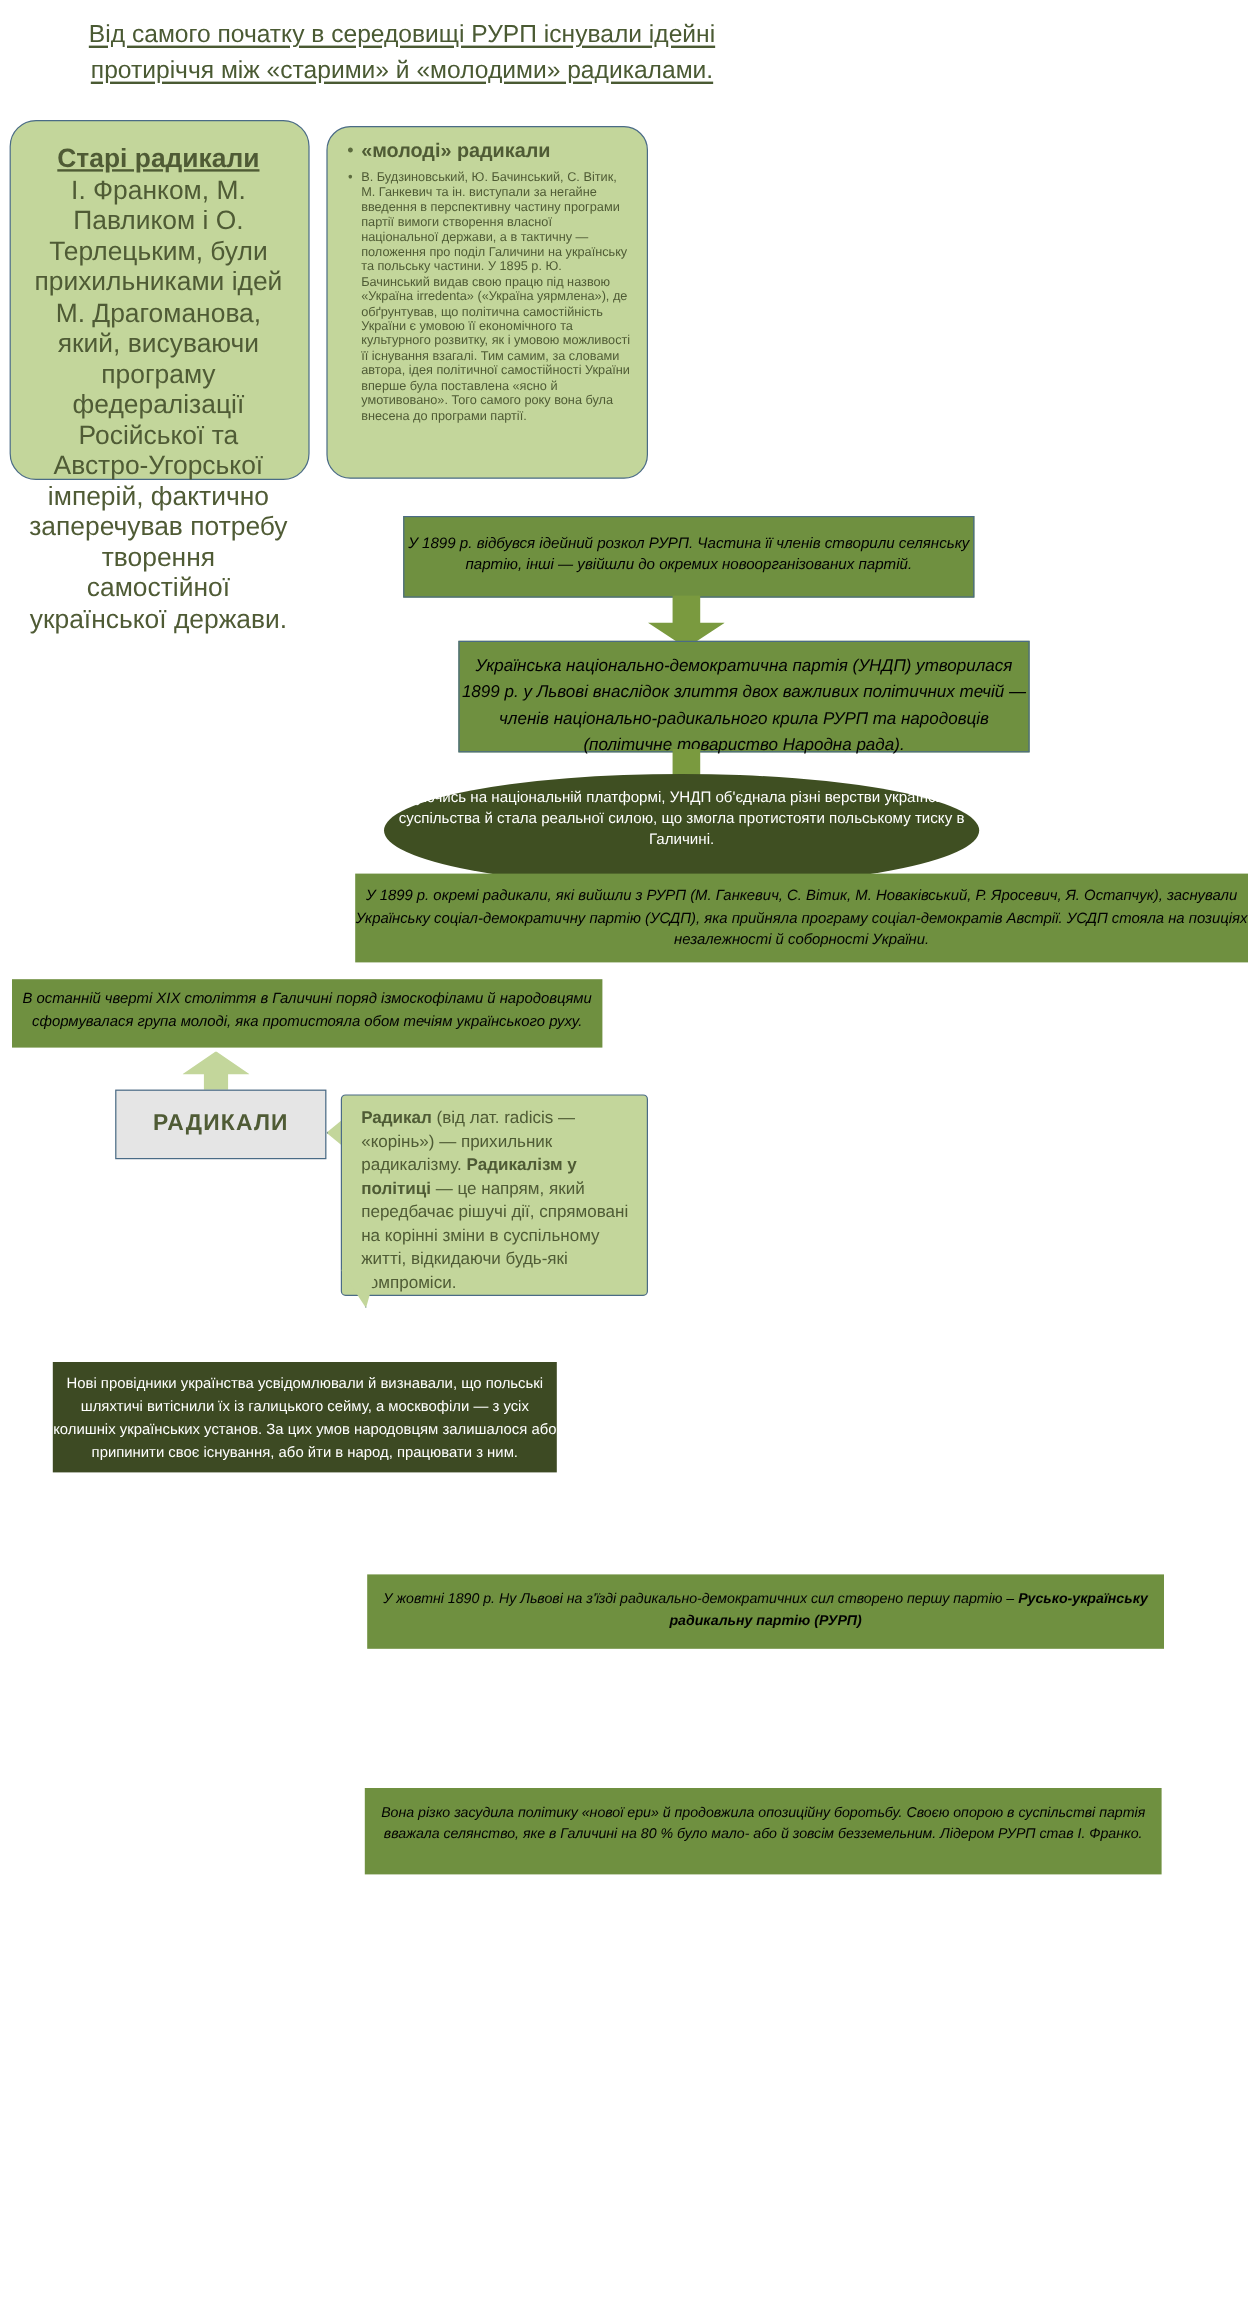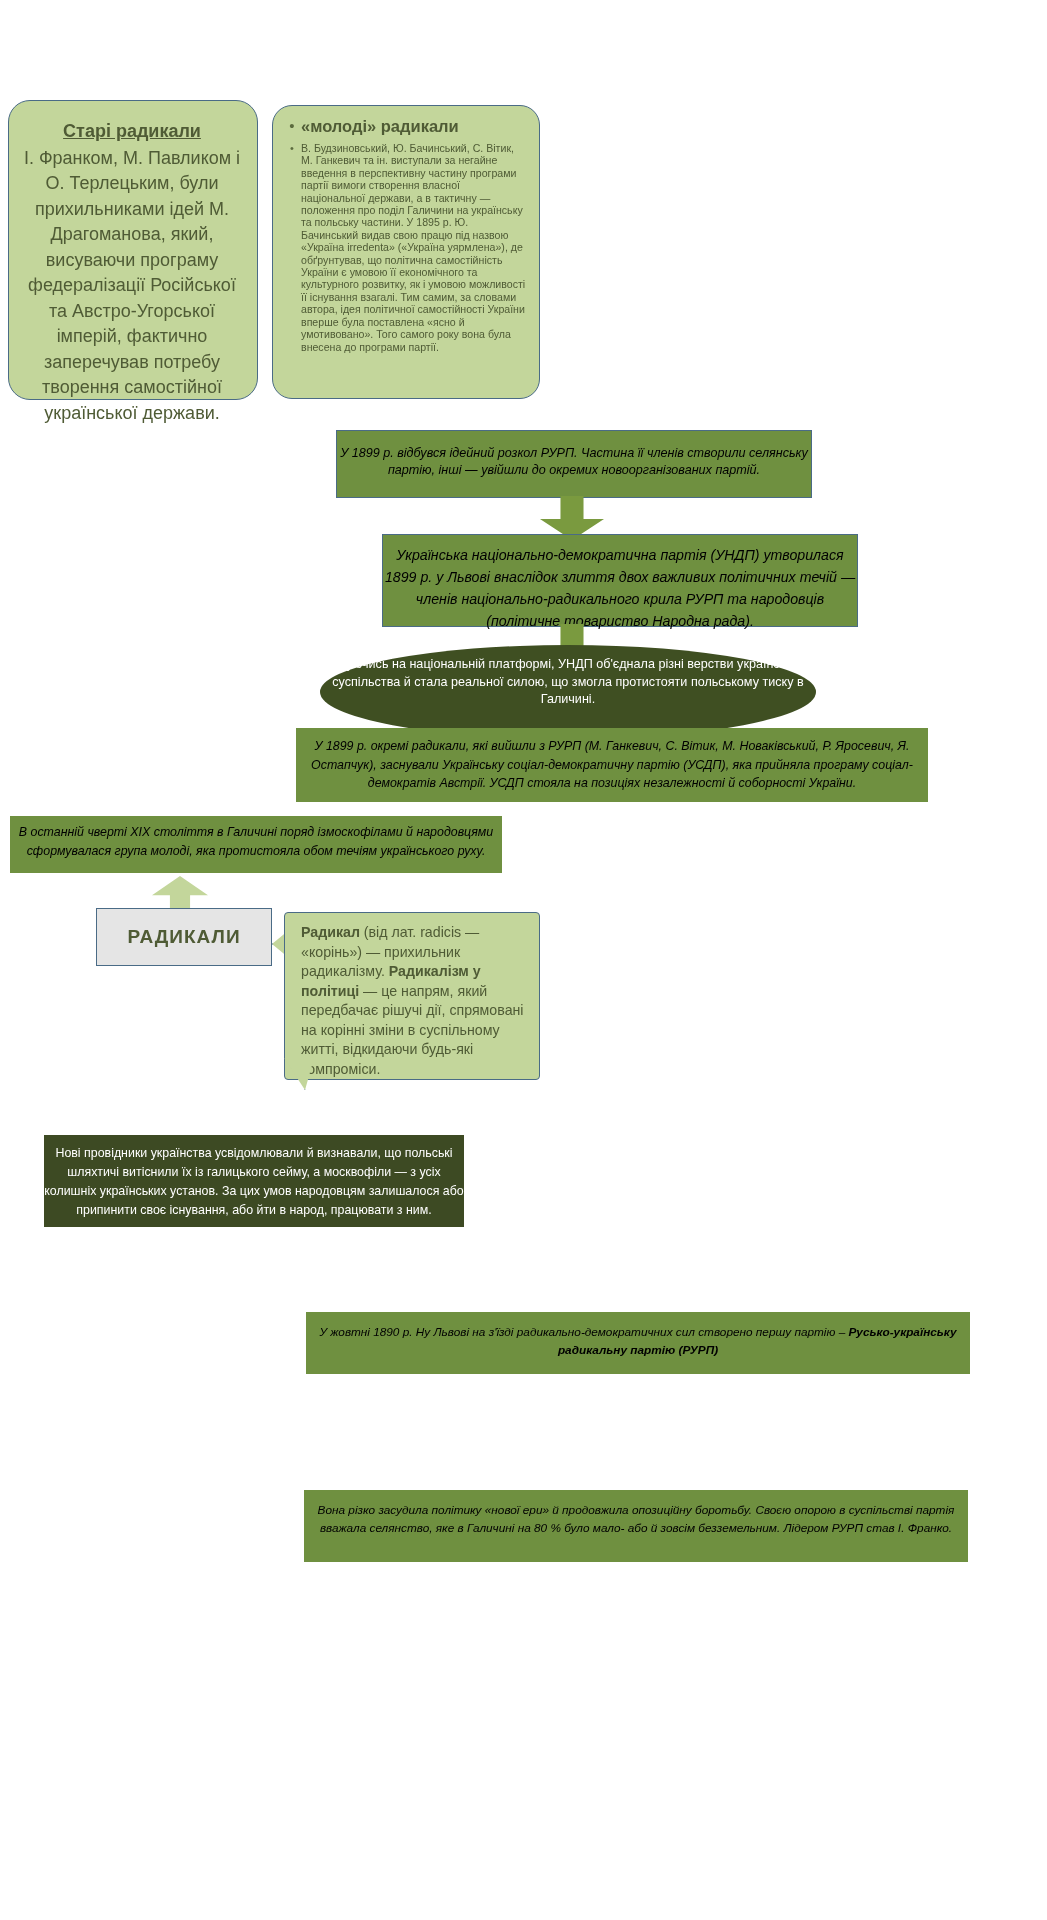--- a/index.html
+++ b/index.html
@@ -26,21 +26,21 @@
     position:absolute;
     background:#c3d69b;
     border:1.6px solid #4a6b86;
     border-radius:22px;
     box-sizing:border-box;
   }
   .box-old{
     left:8px;top:100px;width:250px;height:300px;
     padding:18px 16px 0 14px;
     text-align:center;
-    font-size:18px;line-height:25.5px;
+    font-size:22px;line-height:25.5px;
     color:#4f5b35;
   }
   .box-old .hdr{font-weight:bold;text-decoration:underline;display:block;margin-bottom:1px;}
 
   .box-young{
     left:272px;top:105px;width:268px;height:294px;
     padding:10px 12px 0 10px;
     color:#4f5b35;
     border-radius:20px;
   }
@@ -57,21 +57,21 @@
     box-sizing:border-box;
     color:#000000;
     text-align:center;
     background:#6f9040;
     border:1.4px solid #4a6b86;
     font-style:italic;
   }
 
   .b-split{left:336px;top:430px;width:476px;height:68px;font-size:12.6px;line-height:17px;padding-top:14px;}
   .b-undp{left:336px;top:534px;width:476px;height:93px;font-size:14.2px;line-height:22px;padding-top:9px;margin-left:46px;}
-  .b-usdp{left:296px;top:728px;width:632px;height:74px;font-size:12.4px;line-height:18.5px;padding-top:9px;background:#6f9040;border:none;}
+  .b-usdp{left:296px;top:728px;width:744px;height:74px;font-size:12.4px;line-height:18.5px;padding-top:9px;background:#6f9040;border:none;}
   .b-quarter{left:10px;top:816px;width:492px;height:57px;font-size:12.4px;line-height:18.5px;padding-top:7px;background:#6f9040;border:none;}
 
   
   .darkbox{
     position:absolute;box-sizing:border-box;color:#ffffff;text-align:center;
     background:#3d4a23;border:none;
   }
   .b-provid{left:44px;top:1108px;width:420px;height:92px;font-size:12.4px;line-height:19px;padding-top:9px;margin-top:27px;}
 
   
@@ -137,20 +137,21 @@
   .b-bot1{left:306px;top:1312px;width:664px;height:62px;font-size:11.8px;line-height:18px;padding-top:11px;background:#6f9040;border:none;}
   .b-bot2{left:306px;top:1406px;width:664px;height:62px;font-size:11.8px;line-height:18px;padding-top:13px;background:#6f9040;border:none;}
   .b-bot3{left:304px;top:1490px;width:664px;height:72px;font-size:11.8px;line-height:18px;padding-top:11px;background:#6f9040;border:none;}
   .b-bot1 b,.b-bot2 b,.b-bot3 b{font-weight:bold;}
 </style>
 </head>
 <body>
 
 <div class="page">
 
+  <div class="title">Від самого початку в середовищі РУРП існували ідейні протиріччя між «старими» й «молодими» радикалами.</div>
 
   <div class="lightbox box-old">
     <span class="hdr">Старі радикали</span>
     <span>І. Франком, М. Павликом і О. Терлецьким, були прихильниками ідей М. Драгоманова, який, висуваючи програму федералізації Російської та Австро-Угорської імперій, фактично заперечував потребу творення самостійної української держави.</span>
   </div>
 
   <div class="lightbox box-young">
     <div class="bullet-row">
       <span class="dot">•</span>
       <span class="young-head">«молоді» радикали</span>

